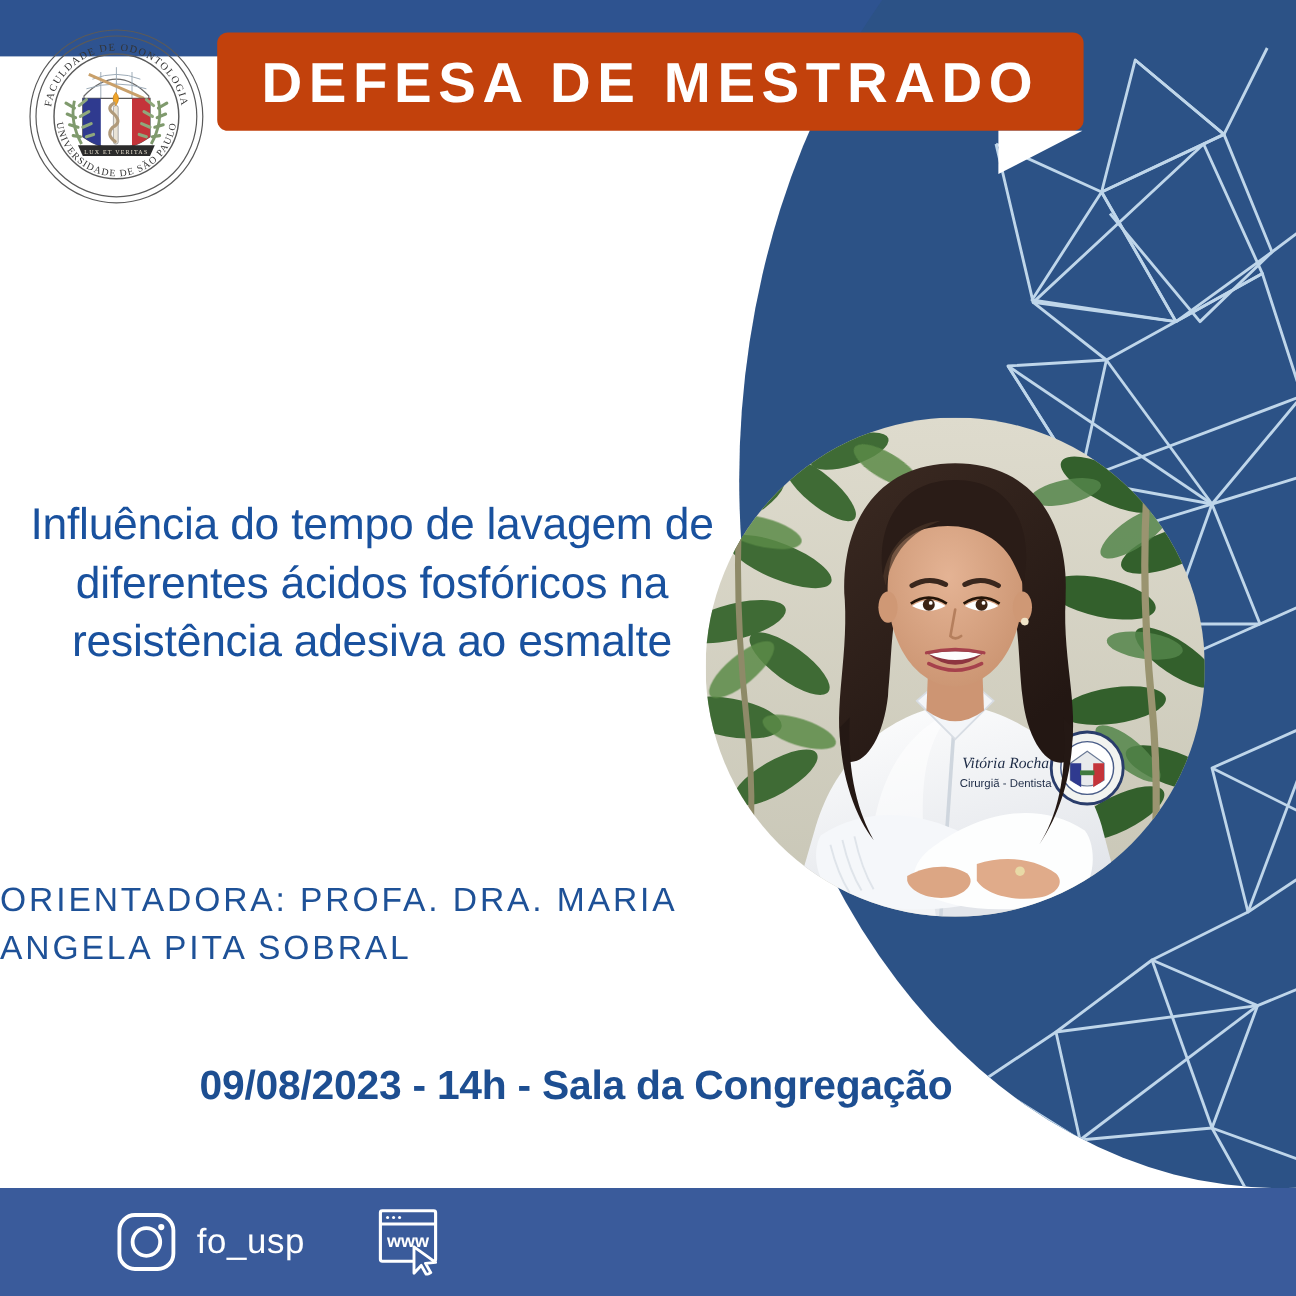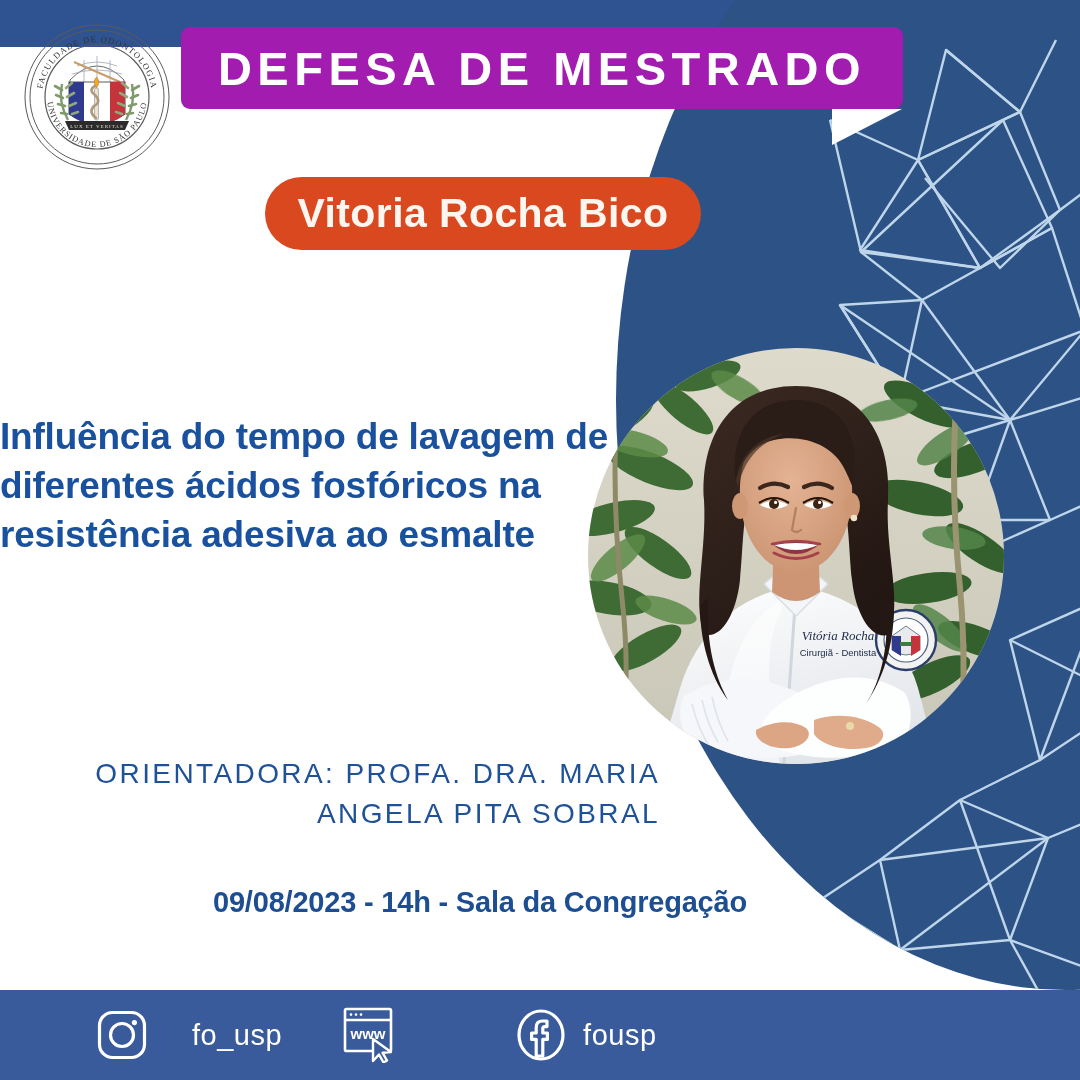--- a/index.html
+++ b/index.html
@@ -42,21 +42,21 @@
   
   .seal{
     position:absolute;left:22px;top:22px;width:150px;height:150px;
   }
 
   
   .ribbon{
     position:absolute;
     left:181px;top:27px;
     width:722px;height:82px;
-    background:#a21caf;
+    background:#c2410c;
     border-radius:9px;
     display:flex;align-items:center;justify-content:center;
   }
   .ribbon-text{
     color:#ffffff;
     font-size:47px;
     font-weight:bold;
     letter-spacing:5.5px;
     line-height:1;
     white-space:nowrap;
@@ -85,51 +85,50 @@
     letter-spacing:0.4px;
     line-height:1;
     white-space:nowrap;
   }
 
   
   .title{
     position:absolute;
     left:0px;top:412px;
     width:620px;
-    text-align:left;
+    text-align:center;
     color:#19519E;
     font-size:37px;
-    font-weight:bold;
+    font-weight:normal;
     line-height:1.33;
     letter-spacing:-0.2px;
   }
 
   
   .advisor{
     position:absolute;
     left:0px;top:730px;
     width:660px;
-    text-align:right;
+    text-align:left;
     color:#1E5197;
     font-size:28px;
     font-weight:normal;
     line-height:1.42;
     letter-spacing:2.4px;
     text-transform:uppercase;
-    margin-top:24px;
   }
 
   
   .datetime{
     position:absolute;
     left:0px;top:888px;
     width:960px;
     text-align:center;
     color:#1D4E91;
-    font-size:29px;
+    font-size:34px;
     font-weight:bold;
     letter-spacing:-0.2px;
     line-height:1;
   }
 
   
   .portrait{
     position:absolute;
     left:588px;top:348px;
     width:416px;height:416px;
@@ -142,21 +141,21 @@
   
   .footer{
     position:absolute;left:0;top:990px;width:1080px;height:90px;
     background:#3A5B9B;
     display:flex;align-items:center;
   }
   .footer-item{
     display:flex;align-items:center;
     color:#ffffff;
   }
-  .fi-insta{margin-left:96px;gap:28px;}
+  .fi-insta{margin-left:96px;}
   .fi-web{margin-left:61px;}
   .fi-fb{margin-left:110px;}
   .footer-label{
     font-size:29px;
     letter-spacing:0.5px;
     margin-left:16px;
     color:#ffffff;
     white-space:nowrap;
     line-height:1;
   }
@@ -267,23 +266,20 @@
       <path d="M43 99 L107 99 L103 108 L47 108 Z" fill="#2b2b2b"></path>
       <text x="75" y="106" font-size="5" font-family="Liberation Serif, serif" fill="#e7e0cf" text-anchor="middle" letter-spacing="1">LUX ET VERITAS</text>
     </svg>
   </div>
 
   <div class="ribbon">
     <div class="ribbon-text">DEFESA DE MESTRADO</div>
   </div>
   <div class="ribbon-notch"></div>
 
-  <div class="name-pill">
-    <div class="name-pill-text">Vitoria Rocha Bico</div>
-  </div>
 
   <div class="title">Influência do tempo de lavagem de diferentes ácidos fosfóricos na resistência adesiva ao esmalte</div>
 
   <div class="advisor">ORIENTADORA: PROFA. DRA. MARIA ANGELA PITA SOBRAL</div>
 
   <div class="datetime">09/08/2023 - 14h - Sala da Congregação</div>
 
   <div class="portrait">
     <svg width="416" height="416" viewBox="0 0 416 416" xmlns="http://www.w3.org/2000/svg">
       <defs>
@@ -443,25 +439,16 @@
         <rect x="2" y="2" width="46" height="42" rx="1.6"></rect>
         <line x1="2" y1="13" x2="48" y2="13"></line>
         <circle cx="8" cy="7.6" r="1.3" fill="#ffffff" stroke="none"></circle>
         <circle cx="13" cy="7.6" r="1.3" fill="#ffffff" stroke="none"></circle>
         <circle cx="18" cy="7.6" r="1.3" fill="#ffffff" stroke="none"></circle>
         <text x="25" y="32" font-size="15" font-family="Liberation Sans, sans-serif" font-weight="bold" fill="#ffffff" stroke="none" text-anchor="middle">www</text>
         <path d="M30 32 L30 54 L36 47.5 L40.5 55.5 L44 53.5 L39.6 45.8 L48 45 Z" fill="#3A5B9B" stroke="#ffffff" stroke-width="2.4" stroke-linejoin="round"></path>
       </svg>
     </div>
 
-    <div class="footer-item fi-fb">
-      <svg class="footer-ico" viewBox="0 0 52 52" xmlns="http://www.w3.org/2000/svg" fill="none" stroke="#ffffff" stroke-width="3.2">
-        <ellipse cx="26" cy="26" rx="22" ry="24"></ellipse>
-        <path d="M32 12 L27.6 12 C23.4 12 21.2 14.6 21.2 18.6 L21.2 24 L16.6 24 L16.6 30.4 L21.2 30.4 L21.2 47
-                 L27.8 47 L27.8 30.4 L32.4 30.4 L32.4 24 L27.8 24 L27.8 19.6
-                 C27.8 18.2 28.4 17.6 29.8 17.6 L32 17.6 Z" stroke-linejoin="round"></path>
-      </svg>
-      <span class="footer-label">fousp</span>
-    </div>
 
   </div>
 
 </div>
 
 </body></html>

